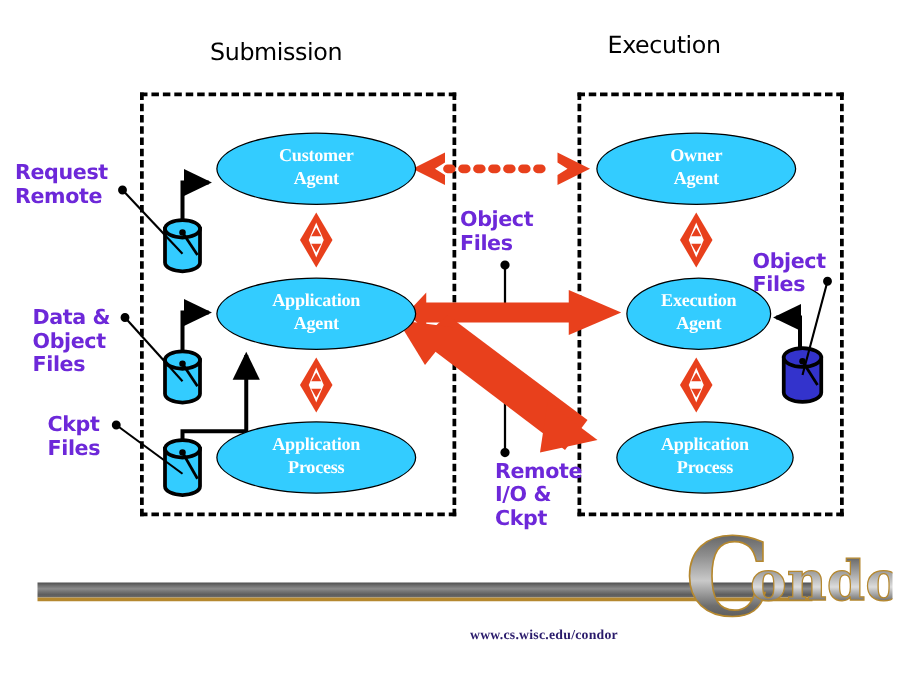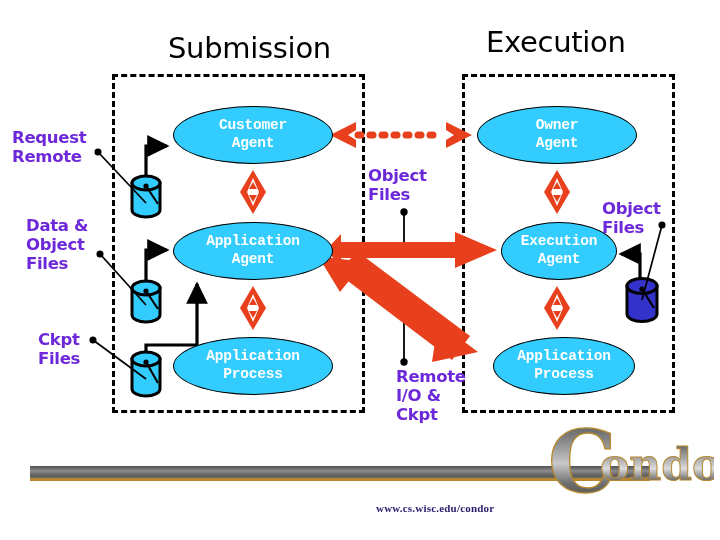--- a/index.html
+++ b/index.html
@@ -12,21 +12,21 @@
     width: 720px;
     height: 540px;
     background: #ffffff;
     overflow: hidden;
     font-family: "DejaVu Sans", sans-serif;
   }
   
   .section-title {
     position: absolute;
     font-family: "DejaVu Sans", sans-serif;
-    font-size: 29px;
+    font-size: 19px;
     font-weight: 400;
     color: #000000;
     white-space: nowrap;
     letter-spacing: -0.3px;
   }
   #title-submission { left: 168px; top: 31px; }
   #title-execution  { left: 486px; top: 25px; }
 
   
   .region-box {
@@ -43,21 +43,21 @@
     position: absolute;
     box-sizing: border-box;
     background: #33CCFF;
     border: 1.6px solid #000000;
     border-radius: 50%;
     display: flex;
     flex-direction: column;
     align-items: center;
     justify-content: center;
     color: #ffffff;
-    font-family: Liberation Mono, monospace;
+    font-family: Liberation Serif, serif;
     font-size: 14.5px;
     font-weight: 700;
     line-height: 1.22;
     text-align: center;
     letter-spacing: -0.2px;
   }
   .node span { display: block; }
 
   #node-customer-agent   { left: 173px; top: 106px; width: 160px; height: 58px; }
   #node-application-agent{ left: 173px; top: 222px; width: 160px; height: 58px; }
@@ -74,21 +74,21 @@
     position: absolute;
     font-family: "DejaVu Sans", sans-serif;
     font-size: 16.5px;
     font-weight: 700;
     color: #6d28d9;
     line-height: 1.16;
     white-space: nowrap;
     letter-spacing: -0.3px;
   }
   #annot-request-queue { left: 12px;  top: 128px; }
-  #annot-data-object   { left: 26px;  top: 216px; }
+  #annot-data-object   { left: 26px;  top: 244px; }
   #annot-ckpt-files    { left: 38px;  top: 330px; }
   #annot-object-files-mid { left: 368px; top: 166px; }
   #annot-remote-io     { left: 396px; top: 367px; }
   #annot-object-files-right { left: 602px; top: 199px; }
 
   
   #vector-layer {
     position: absolute;
     left: 0; top: 0;
     width: 720px; height: 540px;

